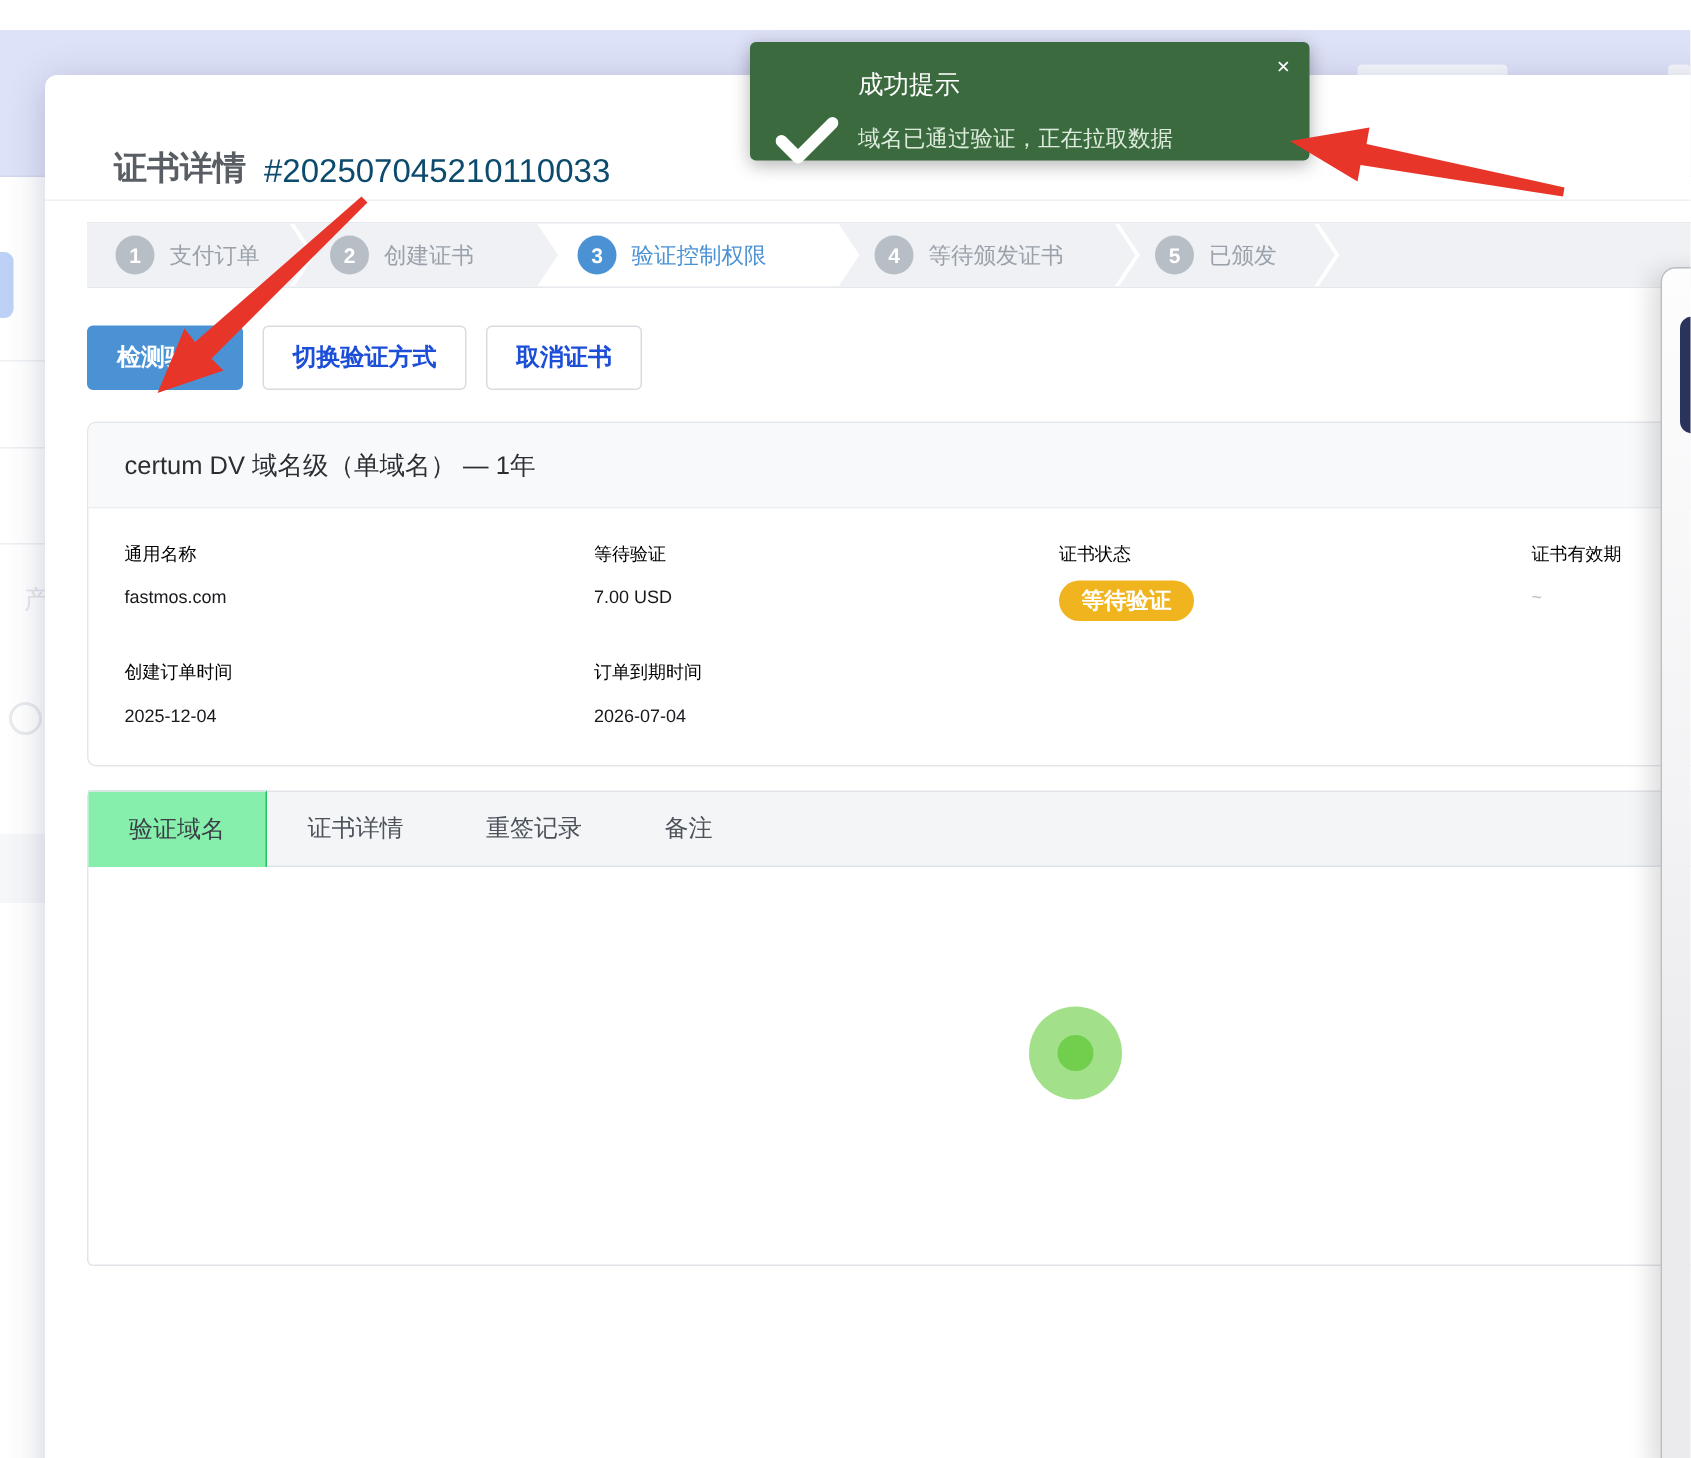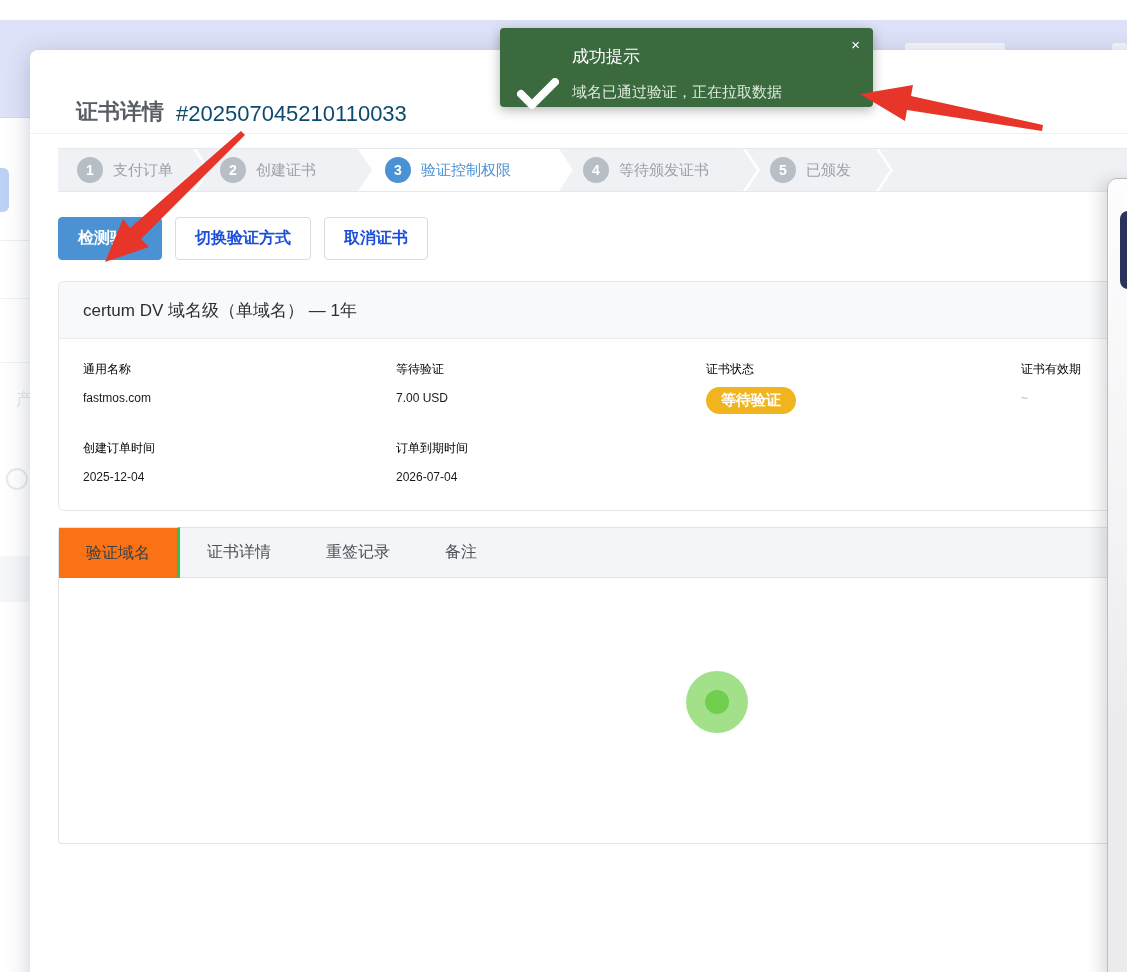--- a/index.html
+++ b/index.html
@@ -60,21 +60,21 @@
   .field-value.muted { color:#b9bec4; }
   .badge { display:inline-block; background:#f0b41f; color:#fff; font-size:15px; font-weight:bold;
     padding:4px 15px; border-radius:14px; margin-top:9px; }
 
   
   .tabs-card { margin-top:16px; width:1256px; }
   .tabs-head { display:flex; height:51px; background:#f3f5f7; border:1px solid #e0e4e8;
     border-radius:4px 4px 0 0; }
   .tab { padding:0 27px; display:flex; align-items:center; font-size:16px; color:#4d525a;
     cursor:pointer; border-right:1px solid transparent; }
-  .tab.active { background:#f97316; color:#3a3f46; border-right:3px solid #22c55e;
+  .tab.active { background:#86efac; color:#3a3f46; border-right:1px solid #22c55e;
     margin-top:-1px; border-top:1px solid #e0e4e8; height:52px; }
   .tabs-panel { height:266px; background:#fff; border:1px solid #e0e4e8; border-top:none;
     border-radius:0 0 4px 4px; position:relative; }
   .spinner { position:absolute; left:627px; top:93px; width:62px; height:62px;
     background:#a2e18a; border-radius:50%; }
   .spinner-core { position:absolute; left:19px; top:19px; width:24px; height:24px;
     background:#72cf4e; border-radius:50%; }
 
   
   .drawer { position:absolute; left:1107px; top:178px; width:60px; height:800px; z-index:20;

